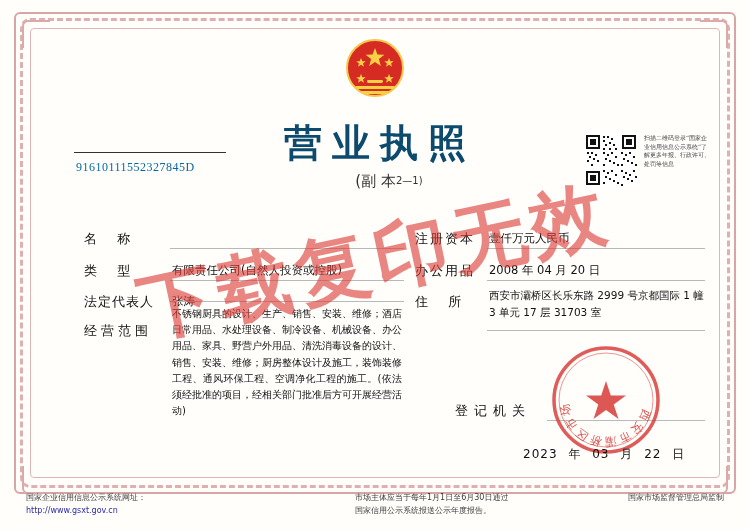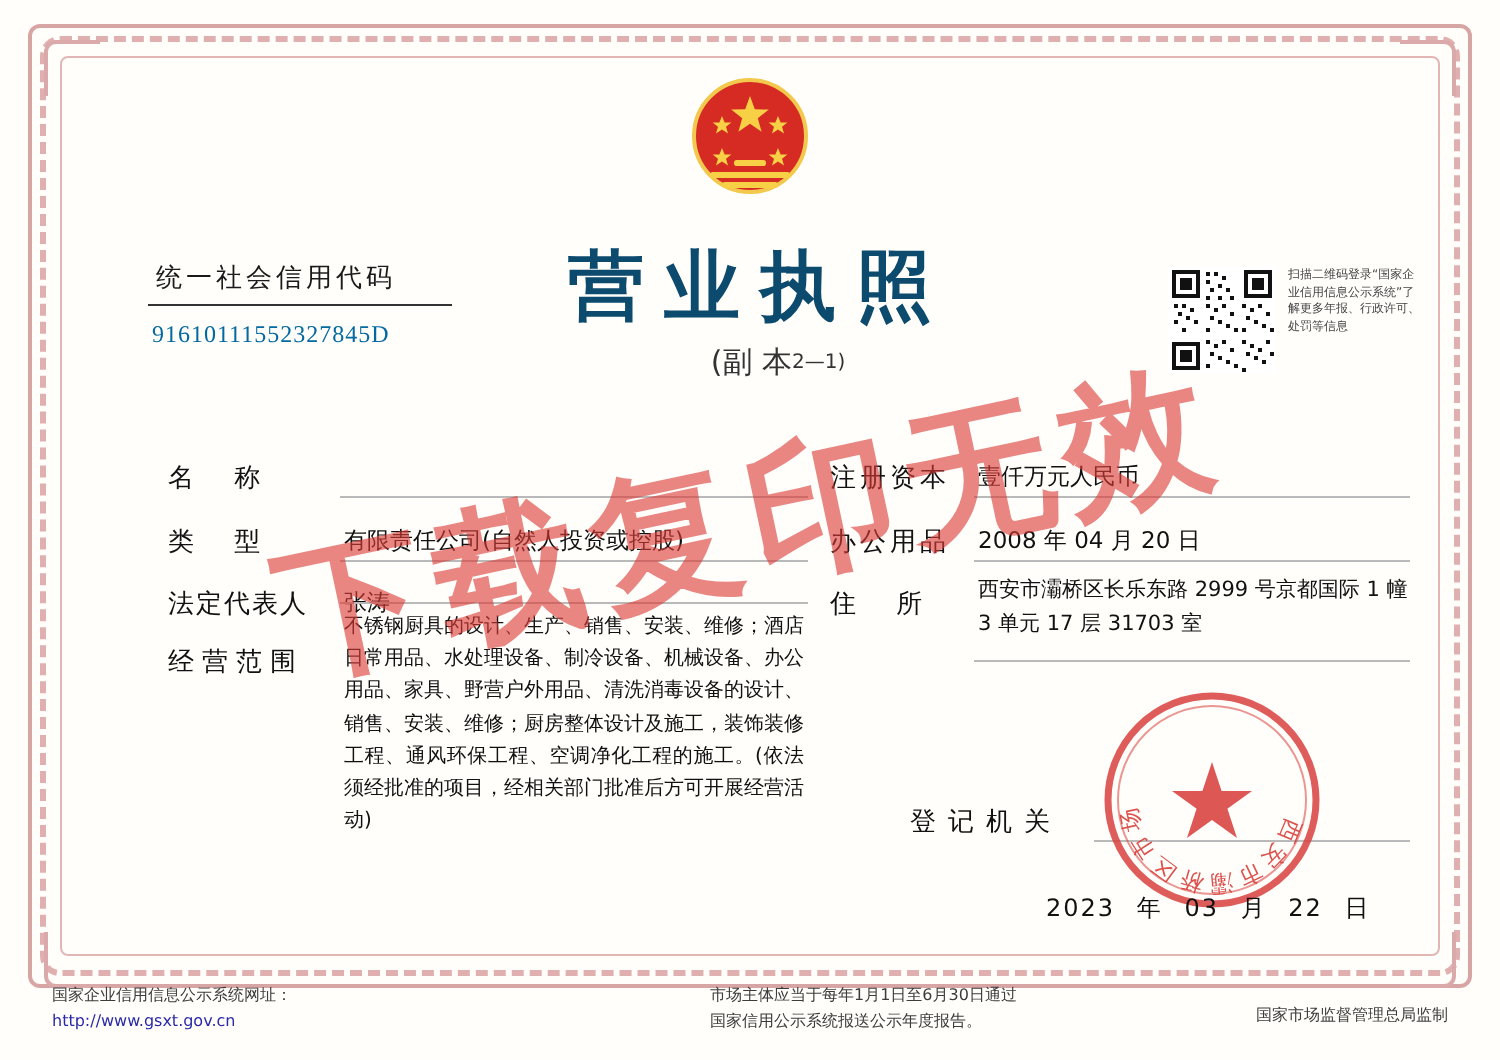--- a/index.html
+++ b/index.html
@@ -225,21 +225,21 @@
     left: 26px; top: 2px;
     line-height: 1.6;
   }
   .footer-center {
     position: absolute;
     left: 355px; top: 2px;
     line-height: 1.6;
   }
   .footer-right {
     position: absolute;
-    right: 26px; top: 12px;
+    right: 26px; top: 2px;
     line-height: 1.6;
     text-align: right;
   }
 </style>
 </head>
 <body>
 
 <div class="page">
 
   <div class="border-outer"></div>
@@ -265,21 +265,20 @@
         <rect x="28" y="46" width="16" height="3" rx="1.4"></rect>
       </g>
     </svg>
   </div>
 
   <div class="title">营业执照</div>
   <div class="subtitle">
     <span>(副 本</span><span class="small">2—1)</span>
   </div>
 
-  <div class="code-label">统一社会信用代码</div>
   <div class="code-underline"></div>
   <div class="code-value">91610111552327845D</div>
 
   <div class="qr">
     <svg viewBox="0 0 54 54" width="54" height="54">
       <rect width="54" height="54" fill="#ffffff"></rect>
       <g fill="#111111">
         <rect x="2" y="2" width="14" height="14"></rect>
           <rect x="4" y="4" width="10" height="10" fill="#fff"></rect>
           <rect x="6" y="6" width="6" height="6"></rect>

